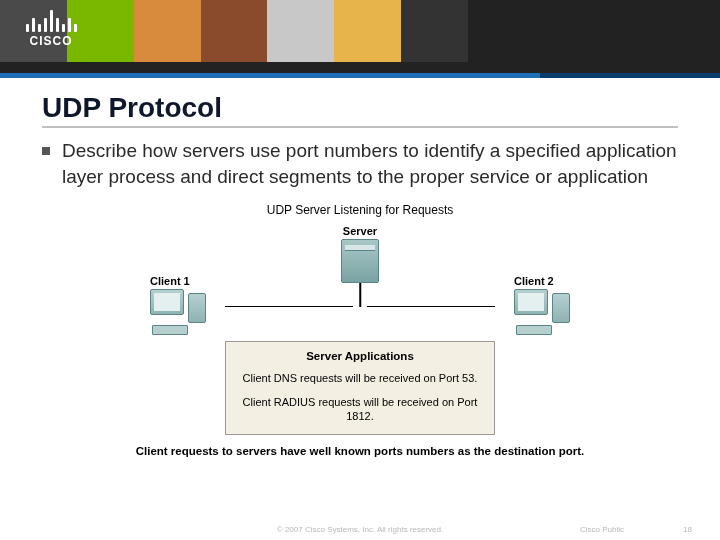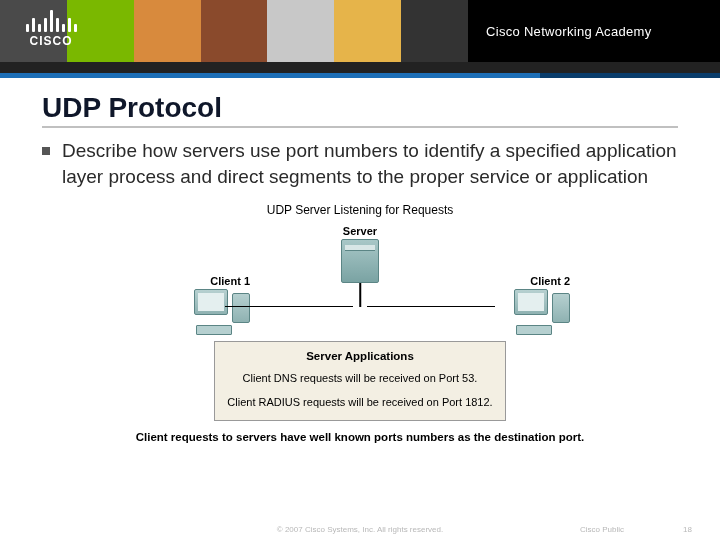--- a/index.html
+++ b/index.html
@@ -157,22 +157,21 @@
     content: '';
     position: absolute;
     left: 3px; right: 3px; top: 5px;
     height: 5px;
     background: #d8e6e6;
     border-bottom: 1px solid #5b8585;
   }
   .client-block {
     position: absolute;
     bottom: 0;
-    text-align: right;
-    margin-left: 44px;
+    text-align: left;
   }
   .client-block.left { left: 0; }
   .client-block.right { right: 0; }
   .client-device {
     width: 56px;
     height: 46px;
     margin: 2px auto 0 auto;
     position: relative;
   }
   .client-device .mon {
@@ -206,21 +205,21 @@
     border-radius: 1px;
   }
   .wire {
     position: absolute;
     background: #000;
   }
   .w1 { left: 75px;  bottom: 28px; width: 128px; height: 1.5px; }
   .w2 { right: 75px; bottom: 28px; width: 128px; height: 1.5px; }
   .w3 { left: 50%; transform: translateX(-50%); bottom: 28px; width: 1.5px; height: 24px; }
   .panel {
-    width: 292px;
+    width: 270px;
     margin: 6px auto 0 auto;
     background: #f3efe3;
     border: 1px solid #999;
     padding: 8px 10px 10px 10px;
   }
   .panel .ptitle {
     font-weight: bold;
     font-size: 11.5px;
     margin-bottom: 10px;
   }
@@ -270,21 +269,20 @@
         <span style="height:8px"></span>
       <span style="height:14px"></span>
         <span style="height:22px"></span>
         <span style="height:14px"></span>
       <span style="height:8px"></span>
         <span style="height:14px"></span>
         <span style="height:8px"></span>
     </div>
     <div class="word">CISCO</div>
   </div>
-  <div class="right-block">Cisco Networking Academy</div>
   <div class="stripe"></div>
 </div>
 
 <div class="slide">
   <h1>UDP Protocol</h1>
   <div class="bullet">
     <div class="sq"></div>
     <div>Describe how servers use port numbers to identify a specified application layer process and direct segments to the proper service or application</div>
   </div>
 

